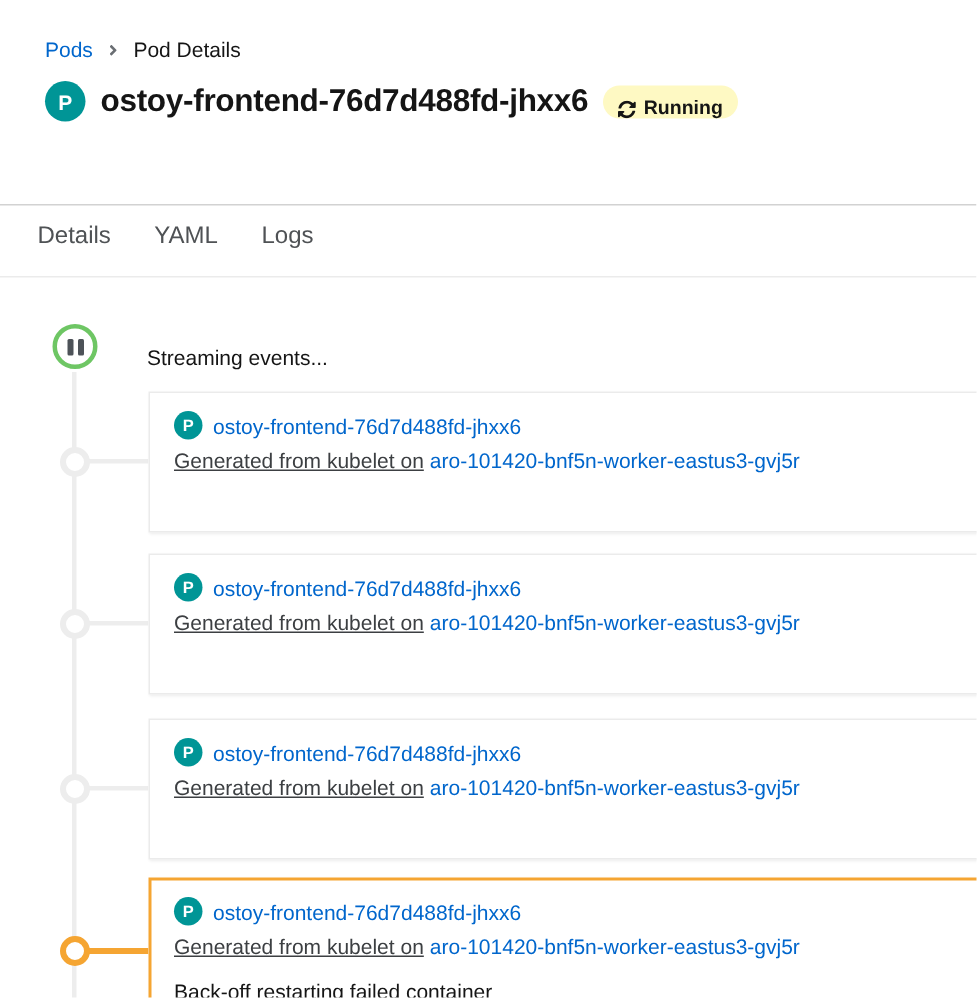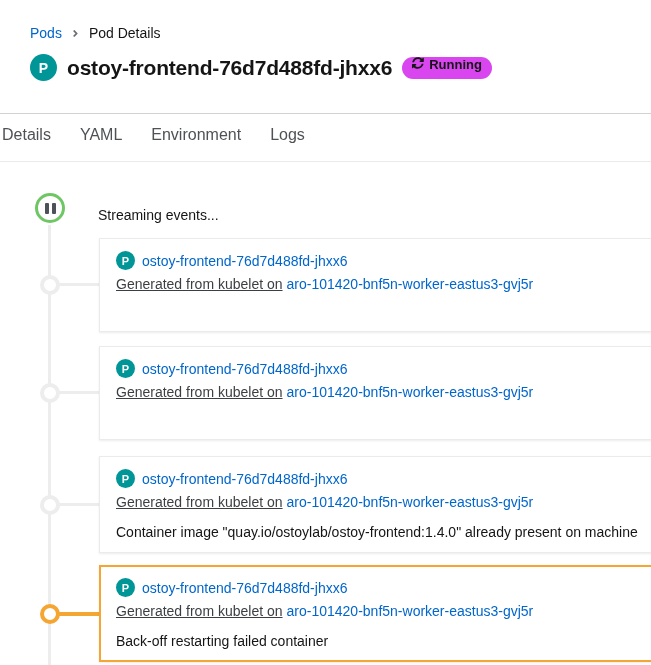--- a/index.html
+++ b/index.html
@@ -1,36 +1,36 @@
 <!DOCTYPE html>
 <html><head>
 <meta charset="utf-8">
 <style>
   * { margin: 0; padding: 0; box-sizing: border-box; }
   html, body { width: 651px; height: 665px; overflow: hidden; background: #fff;
     font-family: "Liberation Sans", "DejaVu Sans", sans-serif; color: #151515; }
 
   
-  .header { height: 114px; border-bottom: 1px solid #d2d2d2; padding-left: 30px; }
+  .header { height: 137px; border-bottom: 1px solid #d2d2d2; padding-left: 30px; }
   .breadcrumb { display: flex; align-items: center; gap: 9px; padding-top: 25px; font-size: 14px; }
   .breadcrumb a { color: #0066cc; text-decoration: none; cursor: pointer; }
   .crumb-sep { display: inline-flex; color: #6a6e73; }
   .crumb-current { color: #151515; }
   .title-row { display: flex; align-items: center; margin-top: 13px; }
   .pod-badge-lg { width: 27px; height: 27px; border-radius: 50%; background: #009596;
     color: #fff; font-size: 14px; font-weight: bold; display: inline-flex;
     align-items: center; justify-content: center; flex: none; }
   .page-title { font-size: 21px; font-weight: bold; margin-left: 10px; letter-spacing: -0.2px; }
-  .status-pill { display: inline-flex; align-items: flex-start; gap: 5px; margin-left: 10px;
-    height: 22px; padding: 0 10px; background: #d946ef; border-radius: 11px;
+  .status-pill { display: inline-flex; align-items: flex-end; gap: 5px; margin-left: 10px;
+    height: 22px; padding: 0 10px; background: #fef9c3; border-radius: 11px;
     font-size: 13px; font-weight: bold; color: #151515; }
   .status-pill svg { width: 12px; height: 12px; fill: #151515; }
 
   
-  .tabs { display: flex; height: 44px; }
+  .tabs { display: flex; height: 44px; padding-left: 23px; }
   .tab { display: flex; align-items: center; height: 100%; padding: 0 2px; margin-right: 25px;
     font-size: 16px; color: #4f5255; border-bottom: 3px solid transparent; cursor: pointer; }
   .tab.active { color: #0066cc; border-bottom-color: #0066cc; }
   .section-divider { border-bottom: 1px solid #ebebeb; margin-top: 3px; }
 
   
   .events { position: relative; margin-top: 31px; }
   .vline { position: absolute; left: 48px; top: 32px; width: 3px; height: 900px;
     background: #ededed; z-index: 0; }
   .stream-row { display: flex; align-items: flex-end; height: 30px; }
@@ -87,21 +87,20 @@
           <path d="M370.72 133.28C339.458 104.008 298.888 87.962 255.848 88c-77.458.068-144.328 53.178-162.791 126.85-1.344 5.363-6.122 9.15-11.651 9.15H24.103c-7.498 0-13.194-6.807-11.807-14.176C33.933 94.924 134.813 8 256 8c66.448 0 126.791 26.136 171.315 68.685L463.03 40.97C478.149 25.851 504 36.559 504 57.941V192c0 13.255-10.745 24-24 24H345.941c-21.382 0-32.09-25.851-16.971-40.971l41.75-41.749zM24 296h134.059c21.382 0 32.09 25.851 16.971 40.971l-41.75 41.75c31.262 29.273 71.835 45.319 114.876 45.28 77.418-.07 144.315-53.144 162.787-126.849 1.344-5.363 6.122-9.15 11.651-9.15h57.304c7.498 0 13.194 6.807 11.807 14.176C470.067 417.076 369.187 504 248 504c-66.448 0-126.791-26.136-171.315-68.685L40.97 471.03C25.851 486.149 0 475.441 0 454.059V320c0-13.255 10.745-24 24-24z"></path>
         </svg>
       <span>Running</span>
     </span>
   </div>
 </div>
 
 <div class="tabs">
   <div class="tab">Details</div>
   <div class="tab">YAML</div>
-  <div class="tab">Environment</div>
   <div class="tab">Logs</div>
 </div>
 <div class="section-divider"></div>
 
 <div class="events">
   <div class="vline"></div>
 
   <div class="stream-row">
     <button class="pause-btn">
       <span class="pause-bar"></span>
@@ -144,21 +143,20 @@
       <span class="node"></span>
       <span class="connector"></span>
       <div class="card">
         <div class="card-head">
           <span class="pod-badge-sm">P</span>
           <a class="res-link">ostoy-frontend-76d7d488fd-jhxx6</a>
         </div>
         <div class="card-sub">
           <span class="src">Generated from kubelet on</span><a>aro-101420-bnf5n-worker-eastus3-gvj5r</a>
         </div>
-        <div class="card-msg">Container image "quay.io/ostoylab/ostoy-frontend:1.4.0" already present on machine</div>
       </div>
     </div>
 
     <div class="event-row warning">
       <span class="node"></span>
       <span class="connector"></span>
       <div class="card">
         <div class="card-head">
           <span class="pod-badge-sm">P</span>
           <a class="res-link">ostoy-frontend-76d7d488fd-jhxx6</a>

